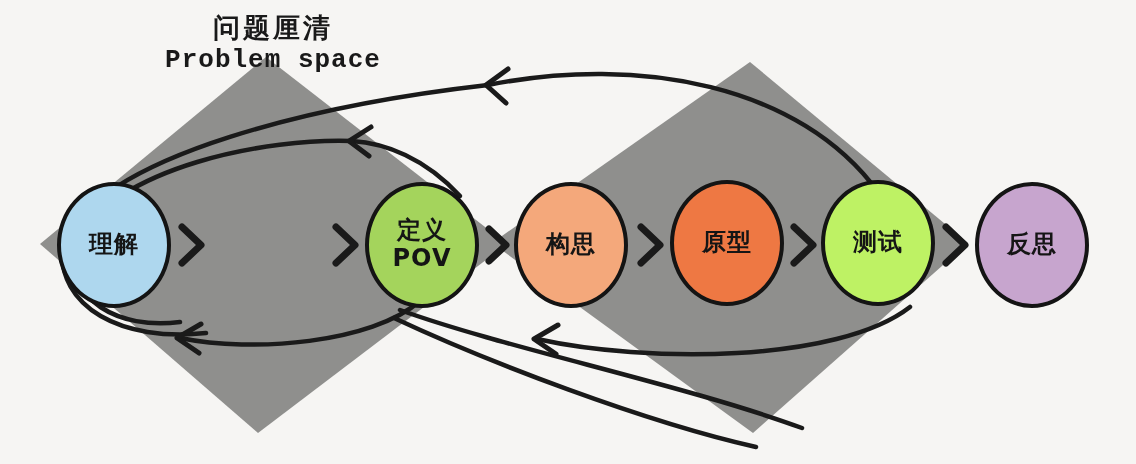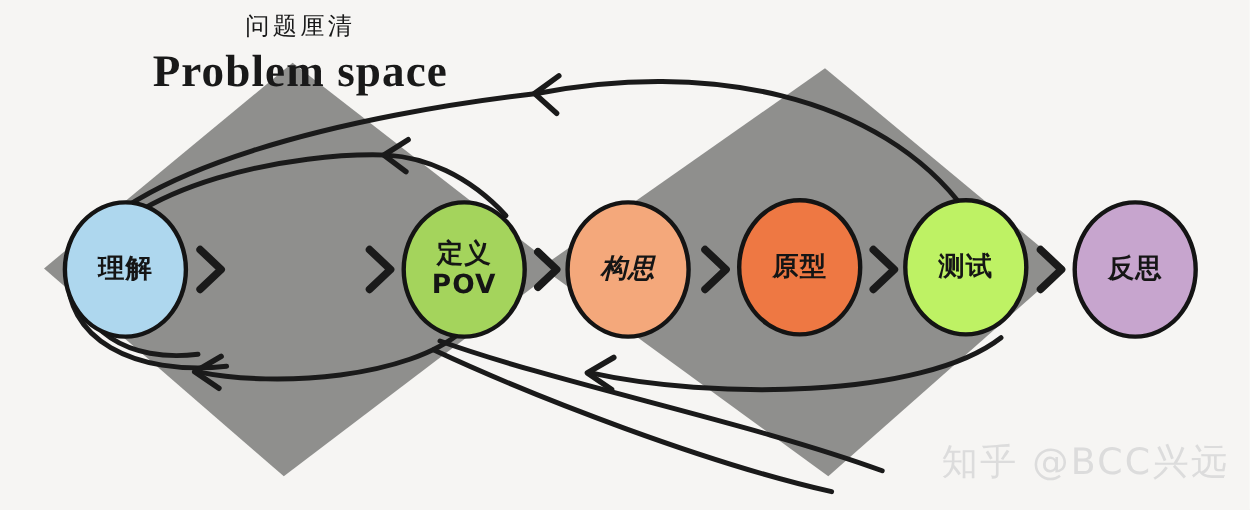--- a/index.html
+++ b/index.html
@@ -7,39 +7,39 @@
     position:relative;
     width:1136px;height:464px;
     background:var(--background,#f6f5f3);
     overflow:hidden;
     font-family:"DejaVu Sans",sans-serif;
   }
   .layer{position:absolute;left:0;top:0;}
 
   
   .phase-title{position:absolute;text-align:center;color:#191919;}
-  .phase-title .zh{font-size:22px;font-weight:400;letter-spacing:3px;line-height:1;}
-  .phase-title .en{font-size:41px;font-weight:700;letter-spacing:1px;line-height:1.15;margin-top:5px;
-                   font-family:Liberation Serif, serif;}
+  .phase-title .zh{font-size:27px;font-weight:700;letter-spacing:3px;line-height:1;}
+  .phase-title .en{font-size:26px;font-weight:700;letter-spacing:1px;line-height:1.15;margin-top:5px;
+                   font-family:Liberation Mono, monospace;}
   .pt-problem{left:138px;top:14px;width:270px;}
   .pt-solution{left:628px;top:14px;width:270px;}
 
   
   .stage{
     position:absolute;width:114px;height:126px;
     border:4.5px solid #141414;border-radius:50%;
     display:flex;flex-direction:column;align-items:center;justify-content:center;
     box-sizing:border-box;color:#151515;font-weight:700;font-size:24px;line-height:1.15;
     letter-spacing:1px;text-align:right;
   }
   .stage .l2:empty{display:none;}
   .s0{left:57px;top:182px;}
   .s1{left:210px;top:180px;}
   .s2{left:365px;top:182px;}
-  .s3{left:514px;top:182px;font-style:italic;}
+  .s3{left:514px;top:182px;}
   .s4{left:670px;top:180px;}
   .s5{left:821px;top:180px;}
   .s6{left:975px;top:182px;}
 
   
   .watermark{
     position:absolute;left:856px;top:398px;width:270px;
     font-size:33px;font-weight:400;letter-spacing:2px;
     color:var(--watermark,#dcdcdc);white-space:nowrap;
   }
@@ -107,14 +107,13 @@
   </div>
   <div class="stage s5" style="background: #bef264;">
     <span class="l1">测试</span>
 
   </div>
   <div class="stage s6" style="background: rgb(199, 165, 206);">
     <span class="l1">反思</span>
 
   </div>
 
-  <div class="watermark">知乎 @BCC兴远</div>
 </div>
 
 </body></html>

